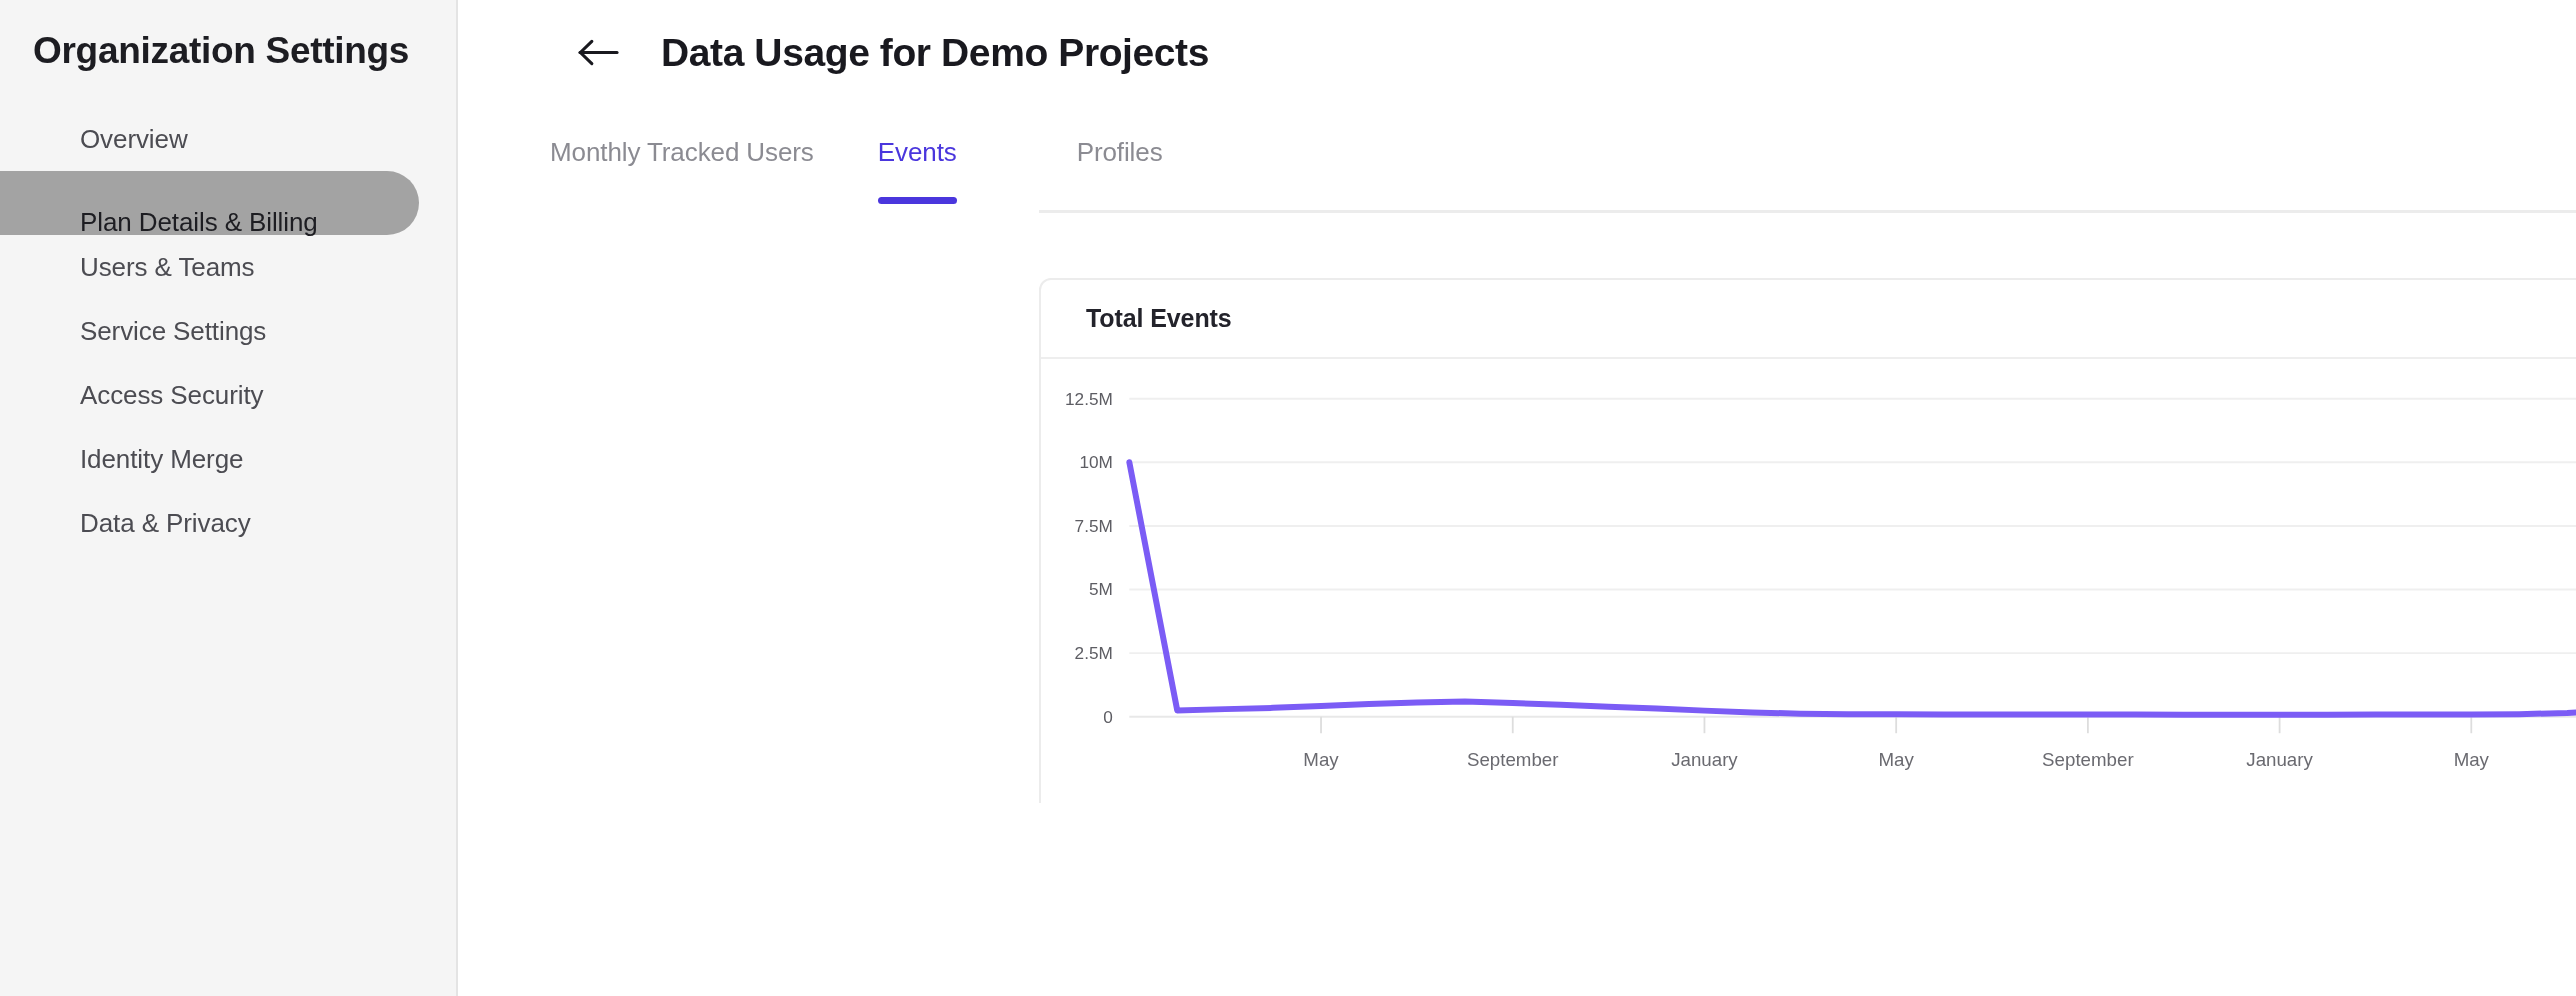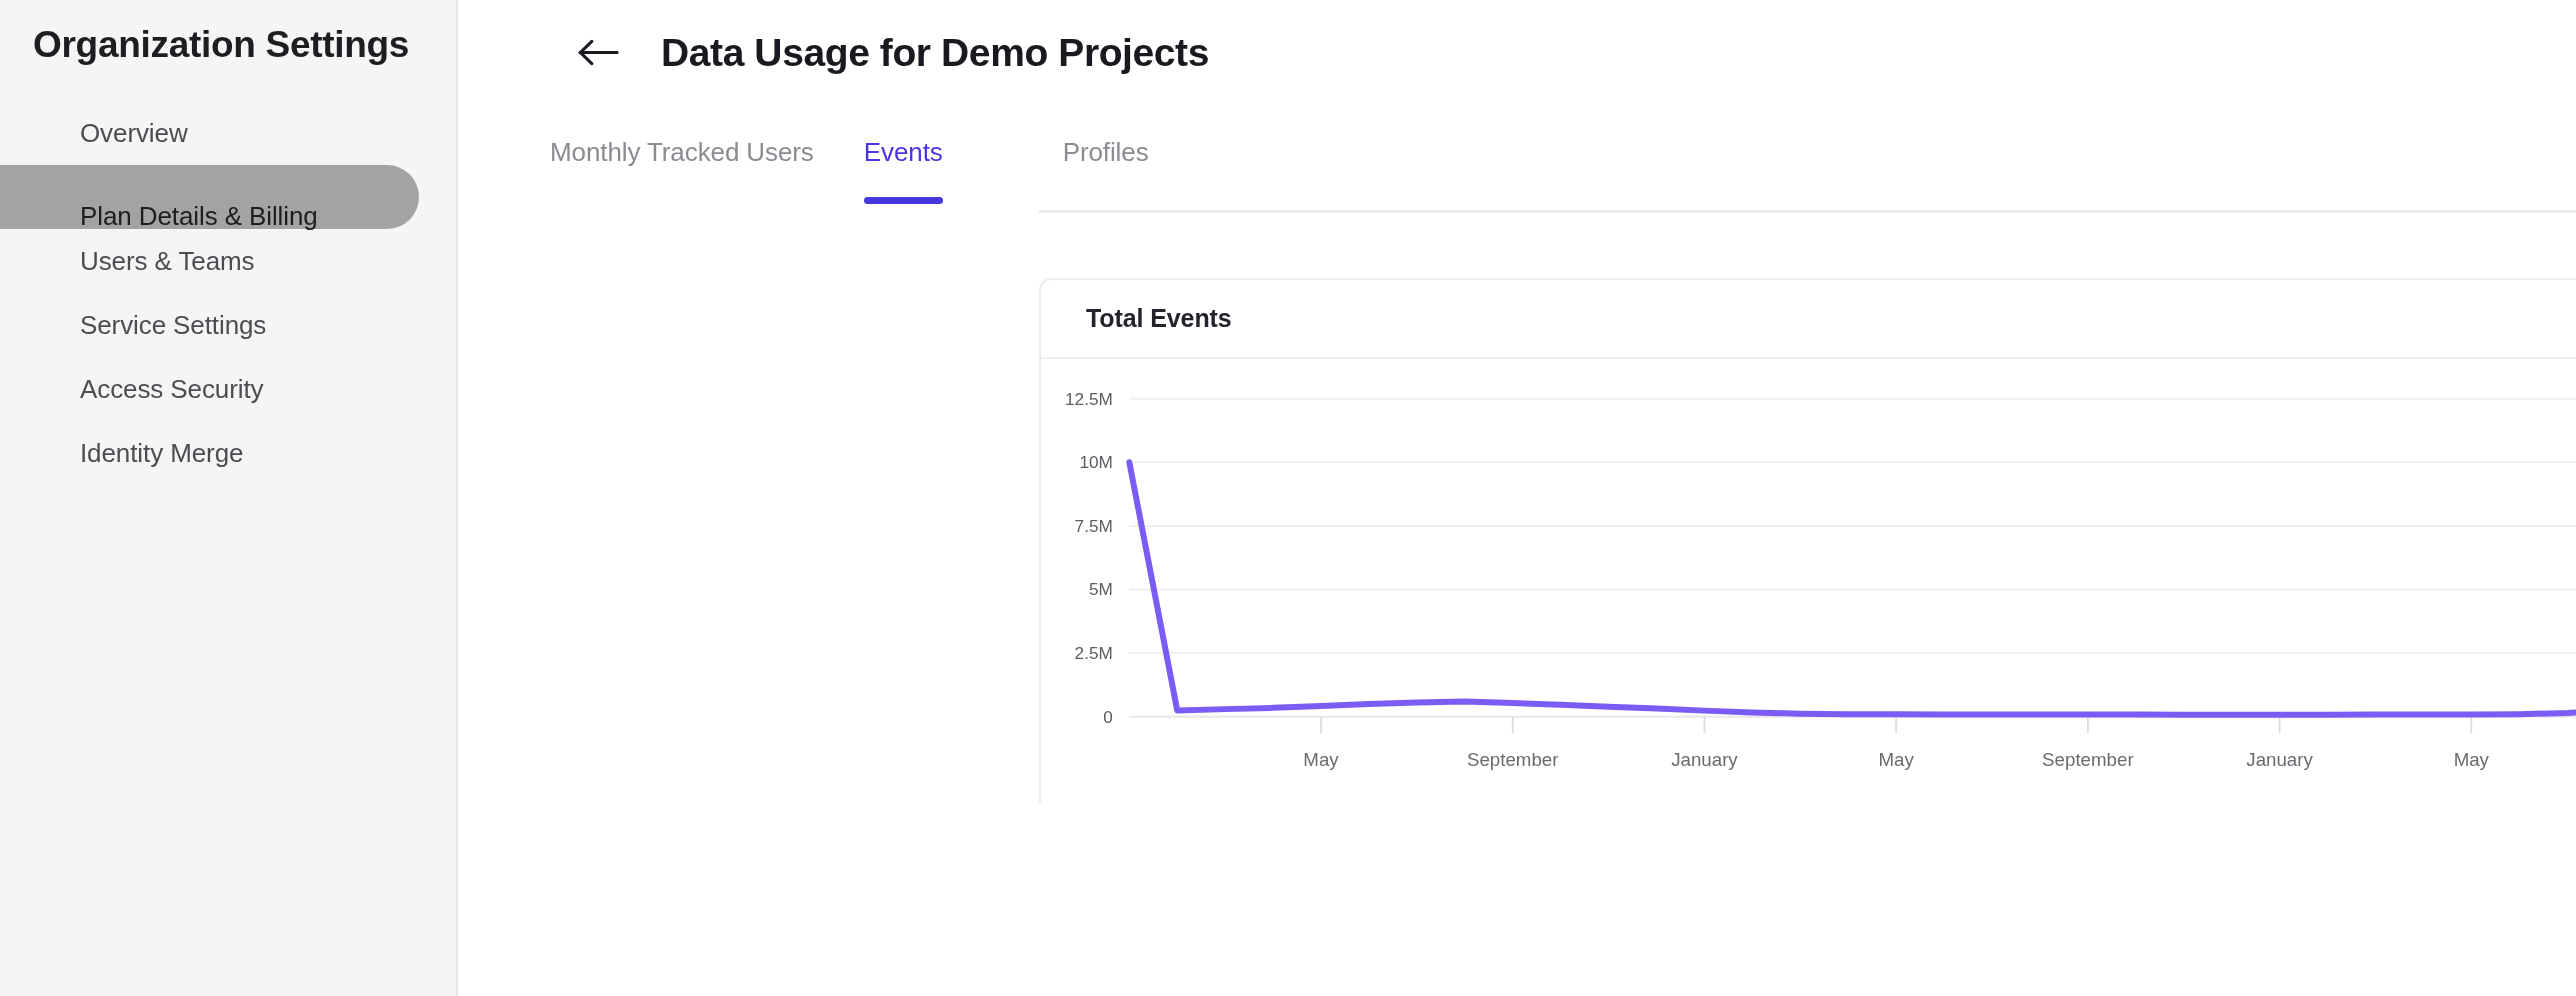--- a/index.html
+++ b/index.html
@@ -26,21 +26,21 @@
     border-right: 2.2px solid #e4e4e4;
     padding-top: 15px;
     position: relative;
   }
   .sidebar-title {
     font-size: 37px;
     font-weight: 700;
     color: #1d1d22;
     letter-spacing: -0.3px;
     padding: 0 16px 0 33px;
-    margin-top: 9px;
+    margin-top: 15px;
     margin-bottom: 34px;
     line-height: 1.15;
   }
   .nav { display: block; }
   .nav-item {
     height: 64px;
     display: flex;
     align-items: center;
     padding-left: 80px;
     font-size: 26px;
@@ -108,21 +108,21 @@
     position: relative;
     font-size: 26px;
     color: #8b8b92;
     letter-spacing: -0.1px;
     cursor: pointer;
     padding-top: 7.5px;
     line-height: 1;
     white-space: nowrap;
   }
   .tab.t1 { margin-left: 0; }
-  .tab.t2 { margin-left: 50px; }
+  .tab.t2 { margin-left: 64px; }
   .tab.t3 { margin-left: 120px; }
   .tab.active { color: #4a36dd; }
   .tab .underline {
     display: none;
   }
   .tab.active .underline {
     display: block;
     position: absolute;
     left: 0;
     right: 0;
@@ -193,20 +193,23 @@
         <span>Users &amp; Teams</span>
       </div>
       <div class="nav-item">
         <span>Service Settings</span>
       </div>
       <div class="nav-item">
         <span>Access Security</span>
       </div>
       <div class="nav-item">
         <span>Identity Merge</span>
+      </div>
+      <div class="nav-item">
+        <span>Data &amp; Privacy</span>
       </div>
     </nav>
   </aside>
 
   <main class="main">
 
     <div class="page-header">
       <span class="back-arrow">
         <svg width="43" height="33" viewBox="0 0 58 44" fill="none" aria-hidden="true">
           <path d="M4 22 H54" stroke="#19191f" stroke-width="4.2" stroke-linecap="round"></path>

